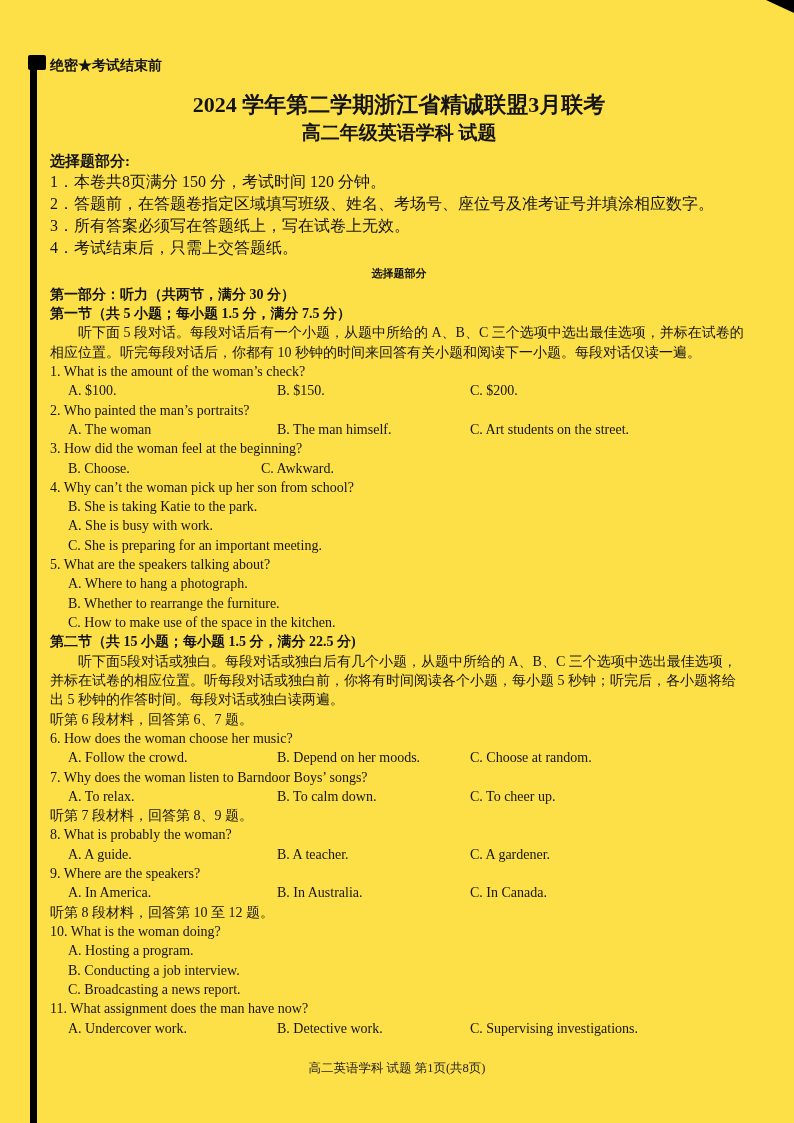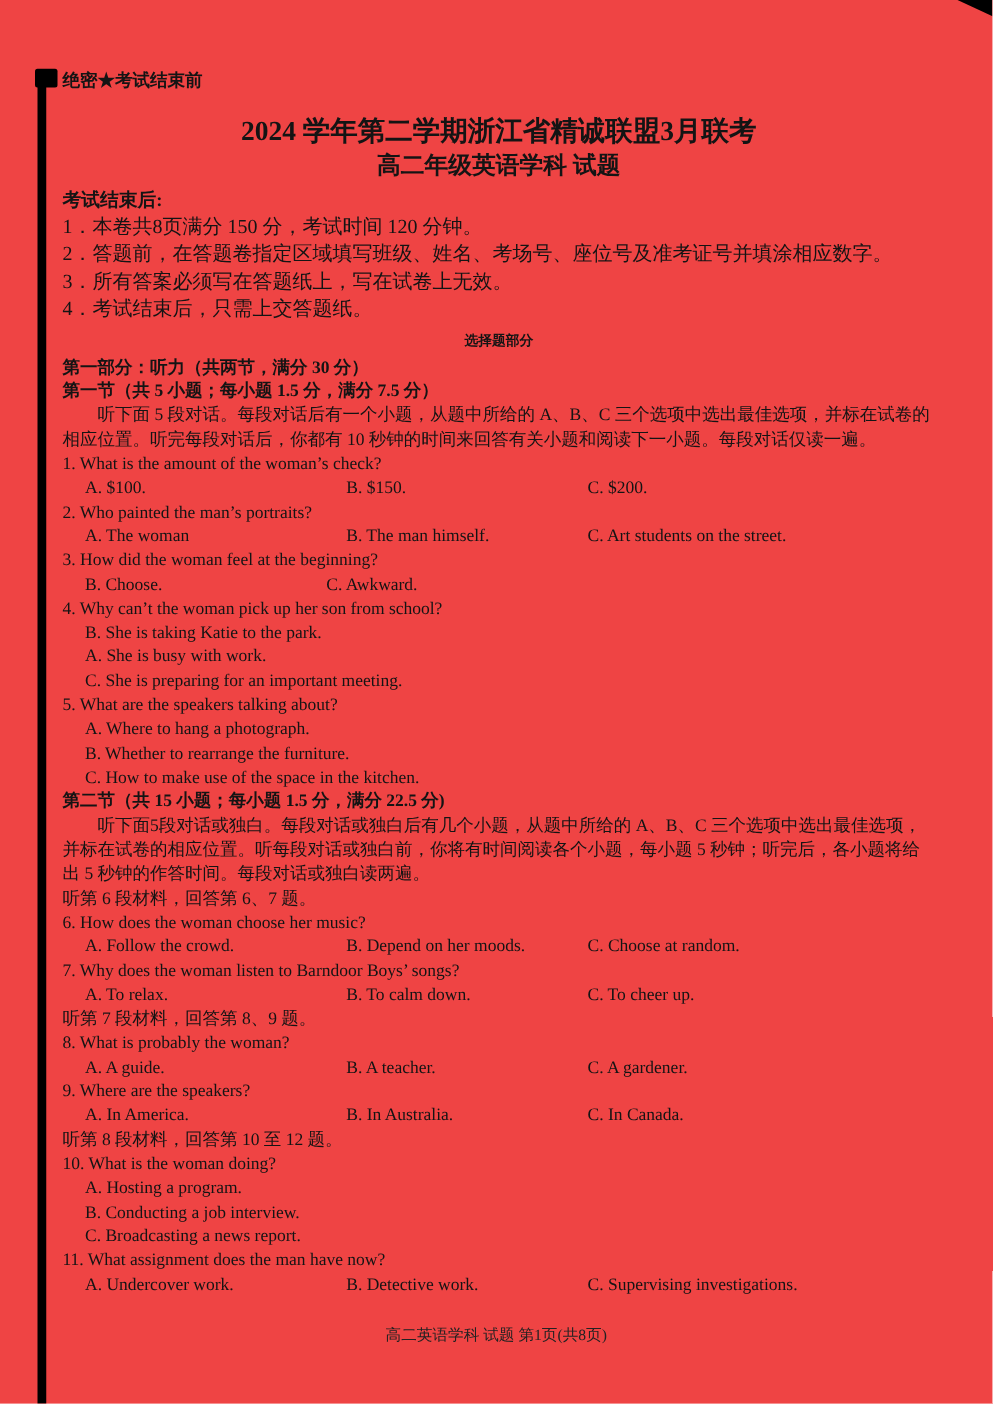--- a/index.html
+++ b/index.html
@@ -1,20 +1,20 @@
 <!DOCTYPE html>
 <html><head>
 <meta charset="utf-8">
 <style>
   html, body { margin: 0; padding: 0; background: #ffffff; }
   .page {
     position: relative;
     width: 794px;
     height: 1123px;
-    background: #ef4444;
+    background: #fde047;
     font-family: "Liberation Serif", "DejaVu Serif", serif;
     color: #141414;
     overflow: hidden;
     margin: 0 auto;
   }
   
   .scan-bar-left {
     position: absolute;
     left: 30px; top: 57px; bottom: 0;
     width: 7px;
@@ -93,21 +93,21 @@
   <div class="scan-bar-left"></div>
   <div class="scan-wedge-tr"></div>
 
   <div class="content">
 
     <div class="security">绝密★考试结束前</div>
 
     <div class="title">2024 学年第二学期浙江省精诚联盟3月联考</div>
     <div class="subtitle">高二年级英语学科 试题</div>
 
-    <div class="notice-head">考试结束后:</div>
+    <div class="notice-head">选择题部分:</div>
     <div class="notice-item">1．本卷共8页满分 150 分，考试时间 120 分钟。</div>
     <div class="notice-item">2．答题前，在答题卷指定区域填写班级、姓名、考场号、座位号及准考证号并填涂相应数字。</div>
     <div class="notice-item">3．所有答案必须写在答题纸上，写在试卷上无效。</div>
     <div class="notice-item">4．考试结束后，只需上交答题纸。</div>
 
     <div class="part-heading">选择题部分</div>
 
     <div class="bold-line">第一部分：听力（共两节，满分 30 分）</div>
     <div class="bold-line">第一节（共 5 小题；每小题 1.5 分，满分 7.5 分）</div>
     <p class="instructions">听下面 5 段对话。每段对话后有一个小题，从题中所给的 A、B、C 三个选项中选出最佳选项，并标在试卷的相应位置。听完每段对话后，你都有 10 秒钟的时间来回答有关小题和阅读下一小题。每段对话仅读一遍。</p>

